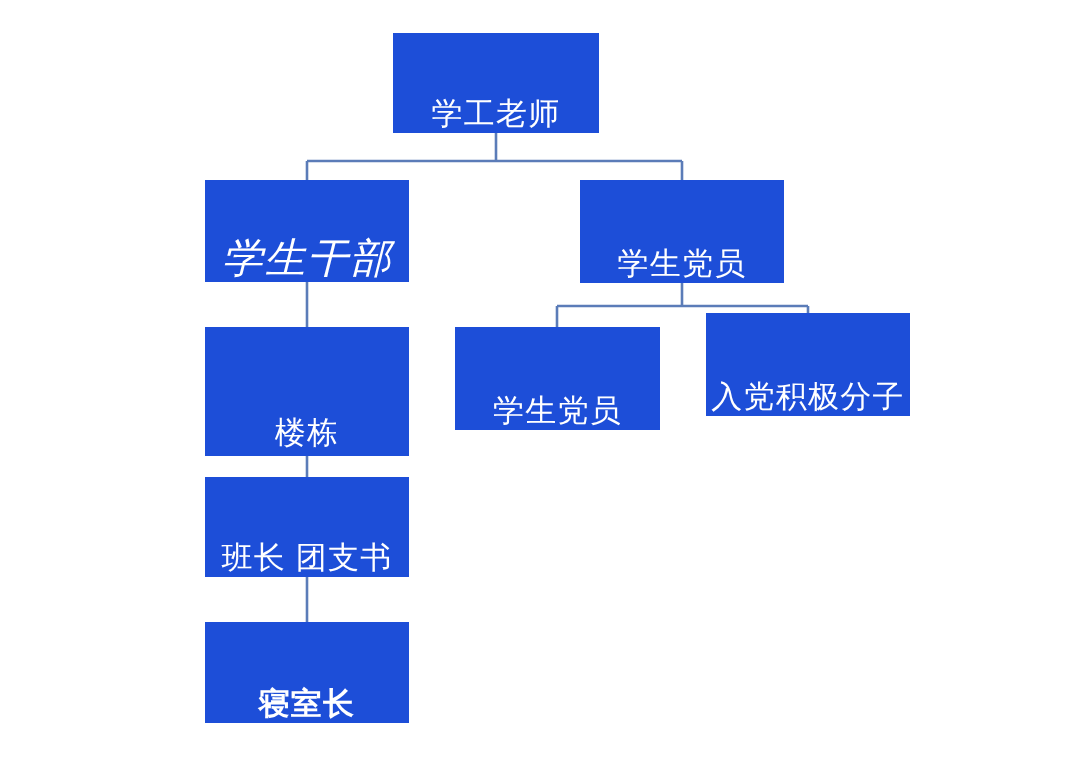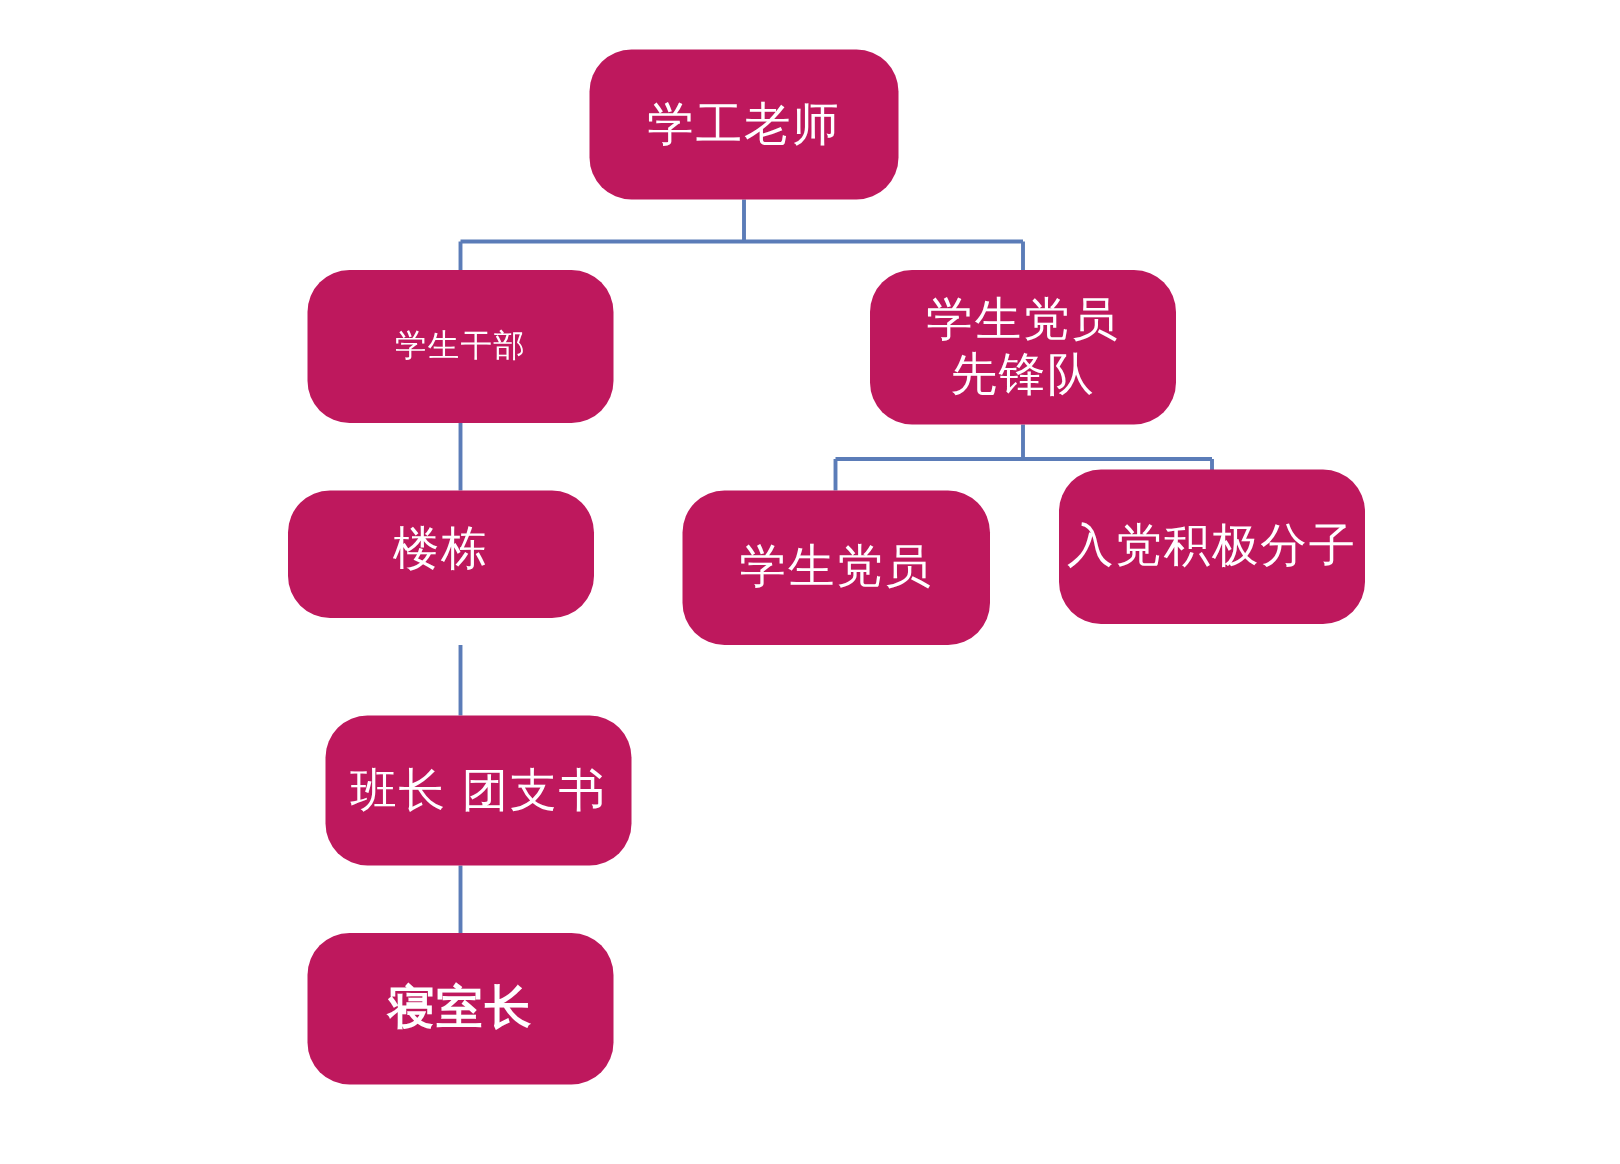--- a/index.html
+++ b/index.html
@@ -20,45 +20,44 @@
   #connector-layer {
     position: absolute;
     left: 0;
     top: 0;
     width: 1080px;
     height: 776px;
   }
   .node-box {
     position: absolute;
     box-sizing: border-box;
-    background: #be185d;
+    background: #1d4ed8;
     color: #ffffff;
     display: flex;
     flex-direction: column;
     align-items: center;
-    justify-content: center;
+    justify-content: flex-end;
     text-align: center;
     line-height: 1.18;
     letter-spacing: 0.04em;
     font-weight: 400;
-    border-radius: 28px;
     -webkit-font-smoothing: antialiased;
   }
   .node-line {
     display: block;
     white-space: pre;
   }
   
   #node-top        { left: 393px; top: 33px;  width: 206px; height: 100px; font-size: 31px; }
-  #node-cadre      { left: 205px; top: 180px; width: 204px; height: 102px; font-size: 21px; }
+  #node-cadre      { left: 205px; top: 180px; width: 204px; height: 102px; font-size: 41px; font-style: italic; }
   #node-party      { left: 580px; top: 180px; width: 204px; height: 103px; font-size: 31px; }
-  #node-building   { left: 192px; top: 327px; width: 204px; height: 85px; font-size: 31px; line-height: 1.45; font-family: Liberation Mono, monospace; }
+  #node-building   { left: 205px; top: 327px; width: 204px; height: 129px; font-size: 31px; line-height: 1.45; }
   #node-member     { left: 455px; top: 327px; width: 205px; height: 103px; font-size: 31px; }
   #node-activist   { left: 706px; top: 313px; width: 204px; height: 103px; font-size: 31px; }
-  #node-monitor    { left: 205px; top: 477px; width: 204px; height: 100px; font-size: 31px; margin-left: 12px; }
+  #node-monitor    { left: 205px; top: 477px; width: 204px; height: 100px; font-size: 31px; }
   #node-dorm       { left: 205px; top: 622px; width: 204px; height: 101px; font-size: 31px; font-weight: bold; }
 </style>
 </head>
 <body>
 
 <div id="chart-canvas">
 
   <svg id="connector-layer" viewBox="0 0 1080 776" width="1080" height="776" aria-hidden="true">
     <g fill="none" stroke="#5b7cb8" stroke-width="2.6" stroke-linecap="butt">
 
@@ -83,21 +82,20 @@
   <div class="node-box" id="node-top">
     <span class="node-line">学工老师</span>
   </div>
 
   <div class="node-box" id="node-cadre">
     <span class="node-line">学生干部</span>
   </div>
 
   <div class="node-box" id="node-party">
     <span class="node-line">学生党员</span>
-    <span class="node-line">先锋队</span>
   </div>
 
   <div class="node-box" id="node-building">
     <span class="node-line">楼栋</span>
   </div>
 
   <div class="node-box" id="node-member">
     <span class="node-line">学生党员</span>
   </div>
 

